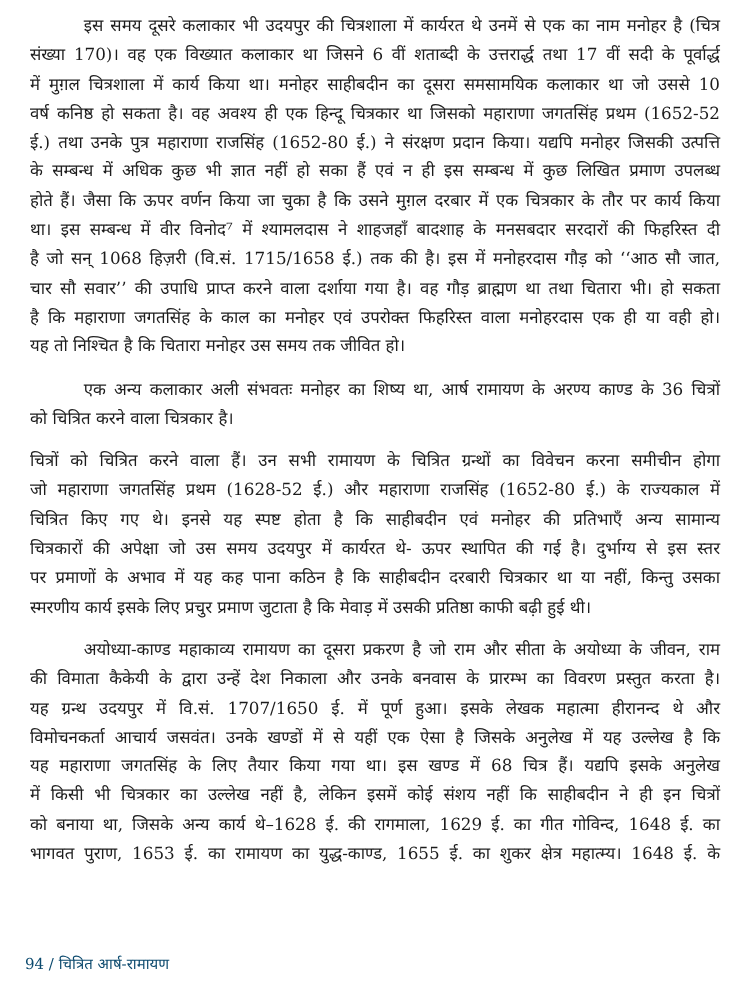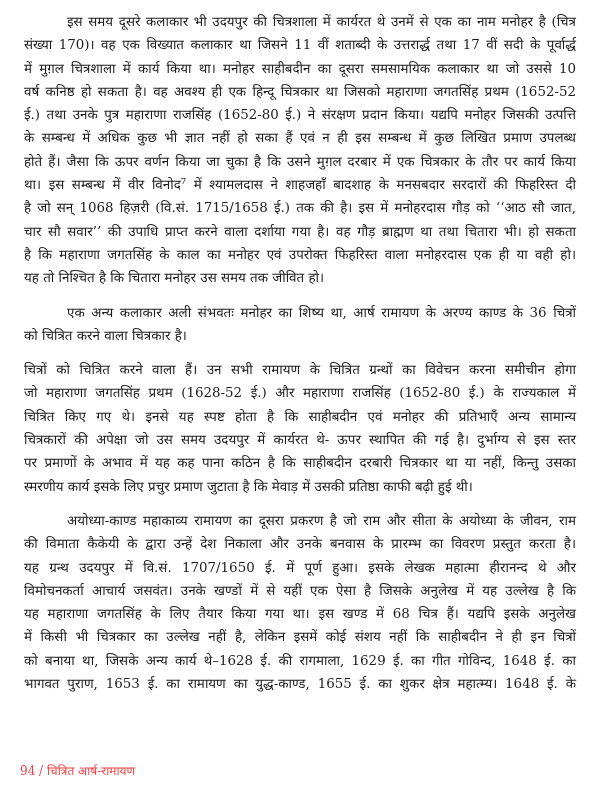--- a/index.html
+++ b/index.html
@@ -15,30 +15,30 @@
   .line {
     display: block; white-space: nowrap; overflow: visible;
     font-size: 13.4px; line-height: 23.3px; height: 23.3px;
     text-align: justify; text-align-last: justify;
   }
   .line.last { text-align-last: left; }
   .line.indent { padding-left: 43px; }
   .p-gap { height: 3px; }
   .footer {
     position: absolute; left: 20px; top: 762px;
-    font-size: 12px; color: #ef4444;
+    font-size: 12px; color: #0c4a6e;
   }
 </style>
 </head>
 <body>
 
 <div class="page">
   <div class="para">
     <span class="line indent">इस समय दूसरे कलाकार भी उदयपुर की चित्रशाला में कार्यरत थे उनमें से एक का नाम मनोहर है (चित्र</span>
-    <span class="line">संख्या 170)। वह एक विख्यात कलाकार था जिसने 11 वीं शताब्दी के उत्तरार्द्ध तथा 17 वीं सदी के पूर्वार्द्ध</span>
+    <span class="line">संख्या 170)। वह एक विख्यात कलाकार था जिसने 6 वीं शताब्दी के उत्तरार्द्ध तथा 17 वीं सदी के पूर्वार्द्ध</span>
     <span class="line">में मुग़ल चित्रशाला में कार्य किया था। मनोहर साहीबदीन का दूसरा समसामयिक कलाकार था जो उससे 10</span>
     <span class="line">वर्ष कनिष्ठ हो सकता है। वह अवश्य ही एक हिन्दू चित्रकार था जिसको महाराणा जगतसिंह प्रथम (1652-52</span>
     <span class="line">ई.) तथा उनके पुत्र महाराणा राजसिंह (1652-80 ई.) ने संरक्षण प्रदान किया। यद्यपि मनोहर जिसकी उत्पत्ति</span>
     <span class="line">के सम्बन्ध में अधिक कुछ भी ज्ञात नहीं हो सका हैं एवं न ही इस सम्बन्ध में कुछ लिखित प्रमाण उपलब्ध</span>
     <span class="line">होते हैं। जैसा कि ऊपर वर्णन किया जा चुका है कि उसने मुग़ल दरबार में एक चित्रकार के तौर पर कार्य किया</span>
     <span class="line">था। इस सम्बन्ध में वीर विनोद⁷ में श्यामलदास ने शाहजहाँ बादशाह के मनसबदार सरदारों की फिहरिस्त दी</span>
     <span class="line">है जो सन् 1068 हिज़री (वि.सं. 1715/1658 ई.) तक की है। इस में मनोहरदास गौड़ को ‘‘आठ सौ जात,</span>
     <span class="line">चार सौ सवार’’ की उपाधि प्राप्त करने वाला दर्शाया गया है। वह गौड़ ब्राह्मण था तथा चितारा भी। हो सकता</span>
     <span class="line">है कि महाराणा जगतसिंह के काल का मनोहर एवं उपरोक्त फिहरिस्त वाला मनोहरदास एक ही या वही हो।</span>
     <span class="line last">यह तो निश्चित है कि चितारा मनोहर उस समय तक जीवित हो।</span>

